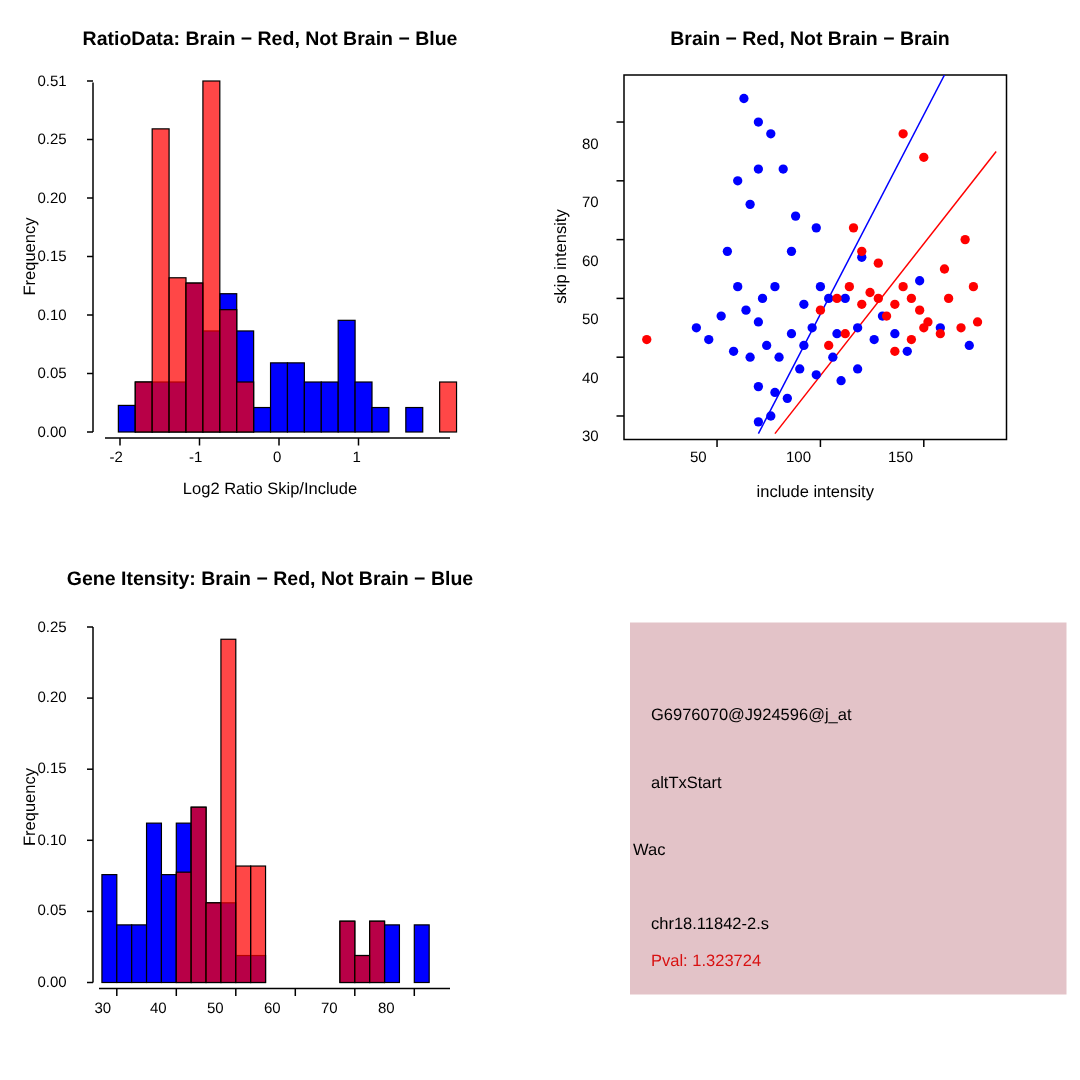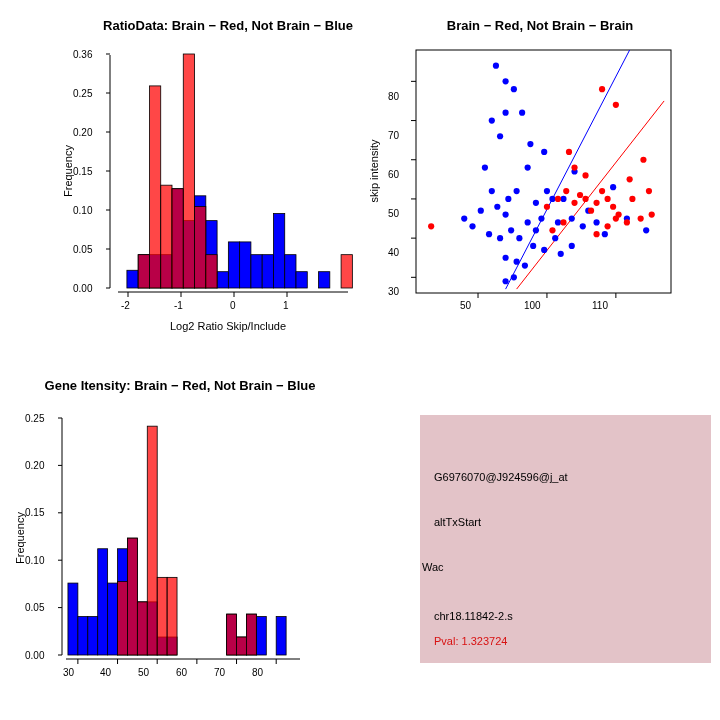--- a/index.html
+++ b/index.html
@@ -9,21 +9,21 @@
   .axlabel{font-size:11px;color:#000;text-align:center;white-space:nowrap;}
   .ticklabel{font-size:10px;color:#000;white-space:nowrap;position:absolute;}
   svg{display:block;}
   .infobox{background:#e3c3c8;}
   .infotext{font-size:11px;color:#000;}
   .pvaltext{font-size:11px;color:#d81111;}
 </style>
 </head>
 <body>
 
-<div class="panel" style="left:0;top:0;width:360px;height:360px;margin-left:48px;">
+<div class="panel" style="left:0;top:0;width:360px;height:360px;">
   <div class="ptitle" style="position:absolute;left:0;top:18px;width:360px;">RatioData: Brain − Red, Not Brain − Blue</div>
   <svg width="360" height="360" viewBox="0 0 360 360">
 
     <line x1="62" y1="55" x2="62" y2="288" stroke="#000" stroke-width="1"></line>
     <line x1="62" y1="288" x2="58" y2="288" stroke="#000" stroke-width="1"></line>
     <line x1="62" y1="249" x2="58" y2="249" stroke="#000" stroke-width="1"></line>
     <line x1="62" y1="210" x2="58" y2="210" stroke="#000" stroke-width="1"></line>
     <line x1="62" y1="171" x2="58" y2="171" stroke="#000" stroke-width="1"></line>
     <line x1="62" y1="132" x2="58" y2="132" stroke="#000" stroke-width="1"></line>
     <line x1="62" y1="93" x2="58" y2="93" stroke="#000" stroke-width="1"></line>
@@ -61,21 +61,21 @@
         <rect x="157.8181818181818" y="254.6727272727273" width="11.272727272727252" height="33.327272727272714" fill="#ff0000" stroke="#000" stroke-width="0.8" fill-opacity="0.72"></rect>
         <rect x="293.09090909090907" y="254.6727272727273" width="11.272727272727309" height="33.327272727272714" fill="#ff0000" stroke="#000" stroke-width="0.8" fill-opacity="0.72"></rect>
       </g>
   </svg>
   <div class="ticklabel" style="left:25px;top:283px;">0.00</div>
   <div class="ticklabel" style="left:25px;top:244px;">0.05</div>
   <div class="ticklabel" style="left:25px;top:205px;">0.10</div>
   <div class="ticklabel" style="left:25px;top:166px;">0.15</div>
   <div class="ticklabel" style="left:25px;top:127px;">0.20</div>
   <div class="ticklabel" style="left:25px;top:88px;">0.25</div>
-  <div class="ticklabel" style="left:25px;top:49px;">0.36</div>
+  <div class="ticklabel" style="left:25px;top:49px;">0.51</div>
   <div class="ticklabel" style="left:73px;top:300px;">-2</div>
   <div class="ticklabel" style="left:126px;top:300px;">-1</div>
   <div class="ticklabel" style="left:182px;top:300px;">0</div>
   <div class="ticklabel" style="left:235px;top:300px;">1</div>
   <div class="axlabel" style="position:absolute;left:60px;top:320px;width:240px;">Log2 Ratio Skip/Include</div>
   <div class="axlabel" style="position:absolute;left:-40px;top:165px;width:120px;transform:rotate(-90deg);">Frequency</div>
 </div>
 
 <div class="panel" style="left:360px;top:0;width:360px;height:360px;">
   <div class="ptitle" style="position:absolute;left:0;top:18px;width:360px;">Brain − Red, Not Brain − Brain</div>
@@ -183,21 +183,22 @@
       </g>
   </svg>
   <div class="ticklabel" style="left:28px;top:286px;">30</div>
   <div class="ticklabel" style="left:28px;top:247px;">40</div>
   <div class="ticklabel" style="left:28px;top:208px;">50</div>
   <div class="ticklabel" style="left:28px;top:169px;">60</div>
   <div class="ticklabel" style="left:28px;top:130px;">70</div>
   <div class="ticklabel" style="left:28px;top:91px;">80</div>
   <div class="ticklabel" style="left:100px;top:300px;">50</div>
   <div class="ticklabel" style="left:164px;top:300px;">100</div>
-  <div class="ticklabel" style="left:232px;top:300px;">110</div>
+  <div class="ticklabel" style="left:232px;top:300px;">150</div>
+  <div class="axlabel" style="position:absolute;left:56px;top:322px;width:255px;">include intensity</div>
   <div class="axlabel" style="position:absolute;left:-46px;top:165px;width:120px;transform:rotate(-90deg);">skip intensity</div>
 </div>
 
 <div class="panel" style="left:0;top:360px;width:360px;height:360px;">
   <div class="ptitle" style="position:absolute;left:0;top:18px;width:360px;">Gene Itensity: Brain − Red, Not Brain − Blue</div>
   <svg width="360" height="360" viewBox="0 0 360 360">
     <line x1="62" y1="58" x2="62" y2="295" stroke="#000" stroke-width="1"></line>
     <line x1="62" y1="295" x2="58" y2="295" stroke="#000" stroke-width="1"></line>
     <line x1="62" y1="247.6" x2="58" y2="247.6" stroke="#000" stroke-width="1"></line>
     <line x1="62" y1="200.2" x2="58" y2="200.2" stroke="#000" stroke-width="1"></line>

